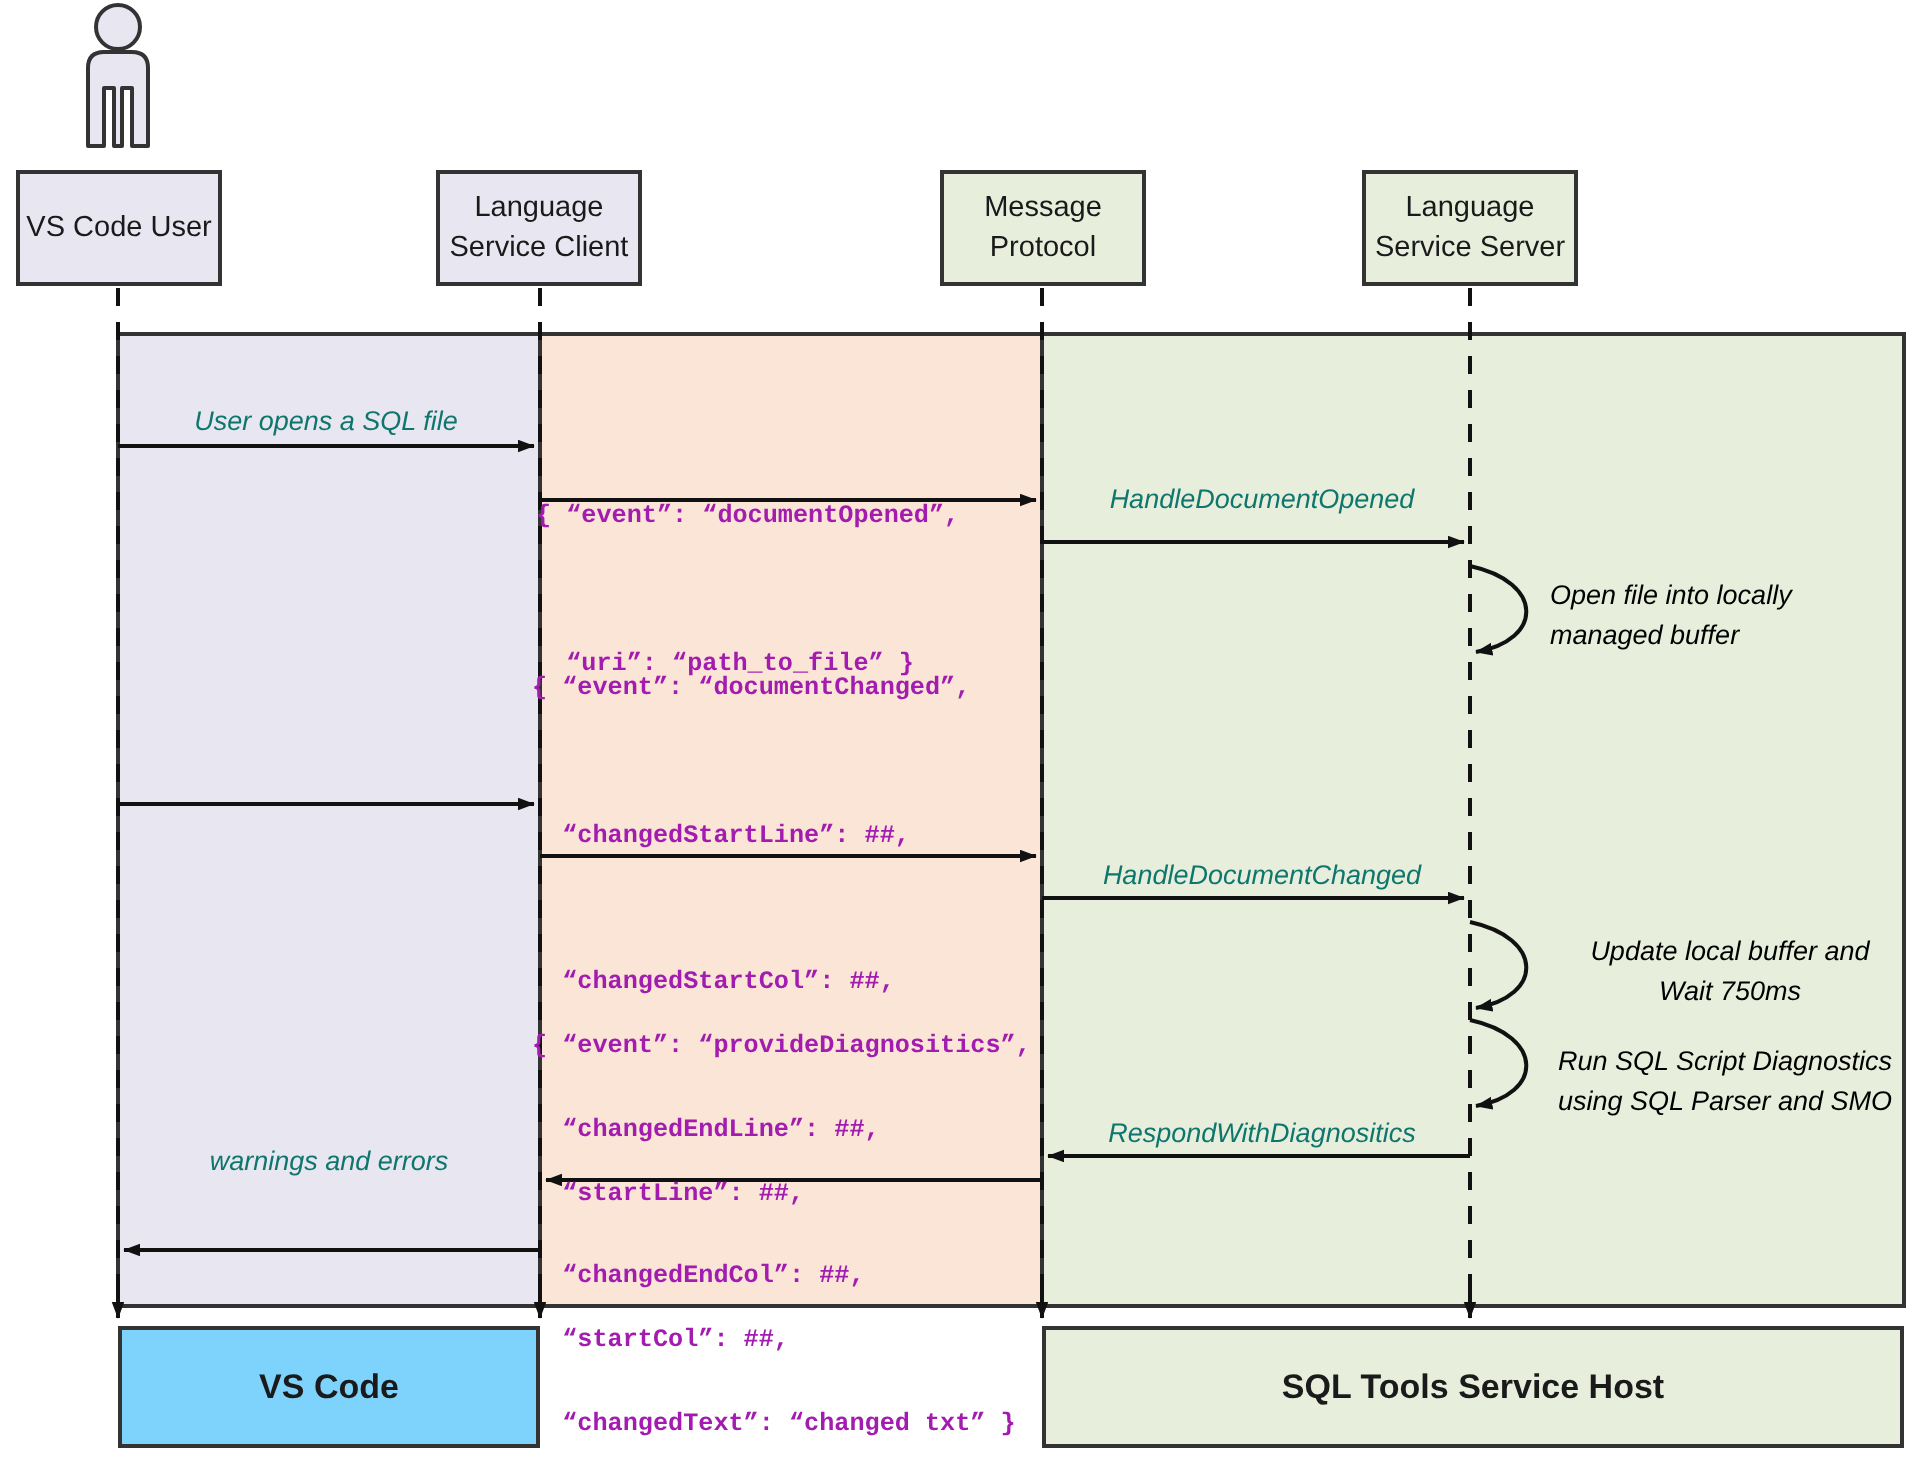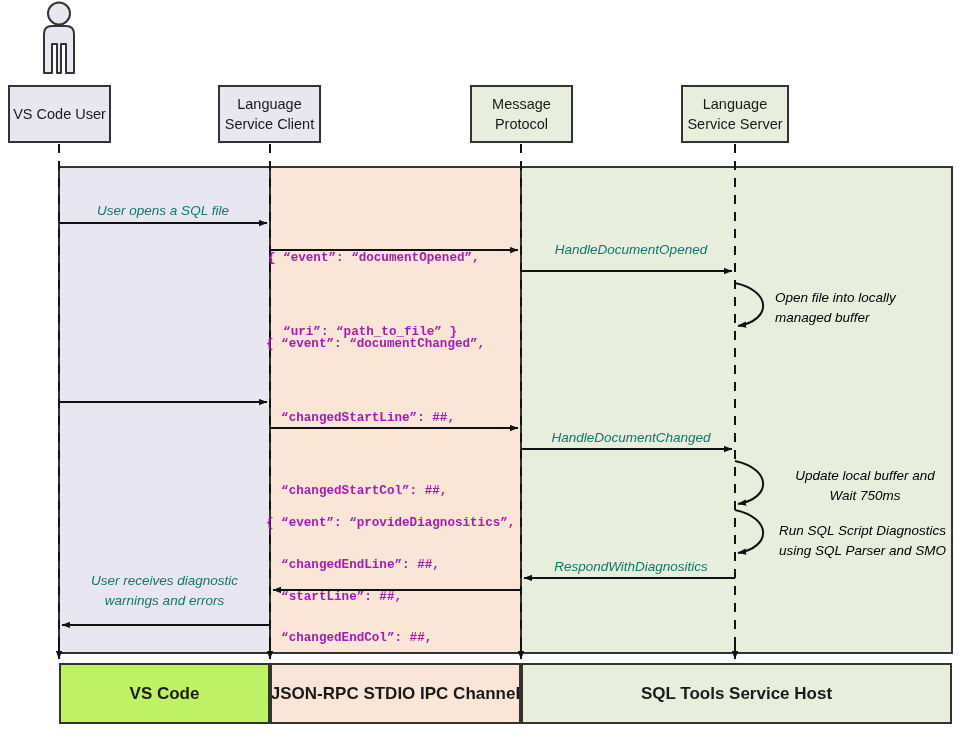--- a/index.html
+++ b/index.html
@@ -47,21 +47,21 @@
     border: 2px solid #333333;
     box-sizing: border-box;
     display: flex;
     align-items: center;
     justify-content: center;
     font-size: 17px;
     font-weight: bold;
     color: #1a1a1a;
     white-space: nowrap;
   }
-  .fc-lavender { background: #bef264; }
+  .fc-lavender { background: #7dd3fc; }
   .fc-peach { background: #fbe5d6; }
   .fc-green { background: #e7eedc; }
 
   
   .msg-label {
     position: absolute;
     font-style: italic;
     font-size: 13.5px;
     color: #0f766e;
     white-space: nowrap;
@@ -185,21 +185,20 @@
 
   <div class="msg-label" style="left:527px; top:428px; width:208px;">
     <span class="ln">HandleDocumentChanged</span>
   </div>
 
   <div class="msg-label" style="left:527px; top:557px; width:208px;">
     <span class="ln">RespondWithDiagnositics</span>
   </div>
 
   <div class="msg-label two-line" style="left:59px; top:571px; width:211px;">
-    <span class="ln">User receives diagnostic</span>
     <span class="ln">warnings and errors</span>
   </div>
 
   <div class="note-label" style="left:775px; top:288px; width:180px; text-align:left;">
     <span class="ln" style="text-align:left;">Open file into locally</span>
     <span class="ln" style="text-align:left;">managed buffer</span>
   </div>
 
   <div class="note-label" style="left:775px; top:466px; width:180px; text-align:center;">
     <span class="ln">Update local buffer and</span>
@@ -230,20 +229,17 @@
     <span class="ln">  “startLine”: ##,</span>
     <span class="ln">  “startCol”: ##,</span>
     <span class="ln">  “endLine”: ##,</span>
     
     
   </div>
 
   <div class="footer-cell fc-lavender" style="left:59px; top:663px; width:211px; height:61px;">
     <span>VS Code</span>
   </div>
-  <div class="footer-cell fc-peach" style="left:270px; top:663px; width:251px; height:61px;">
-    <span>JSON-RPC STDIO IPC Channel</span>
-  </div>
   <div class="footer-cell fc-green" style="left:521px; top:663px; width:431px; height:61px;">
     <span>SQL Tools Service Host</span>
   </div>
 
 </div>
 
 </body></html>

